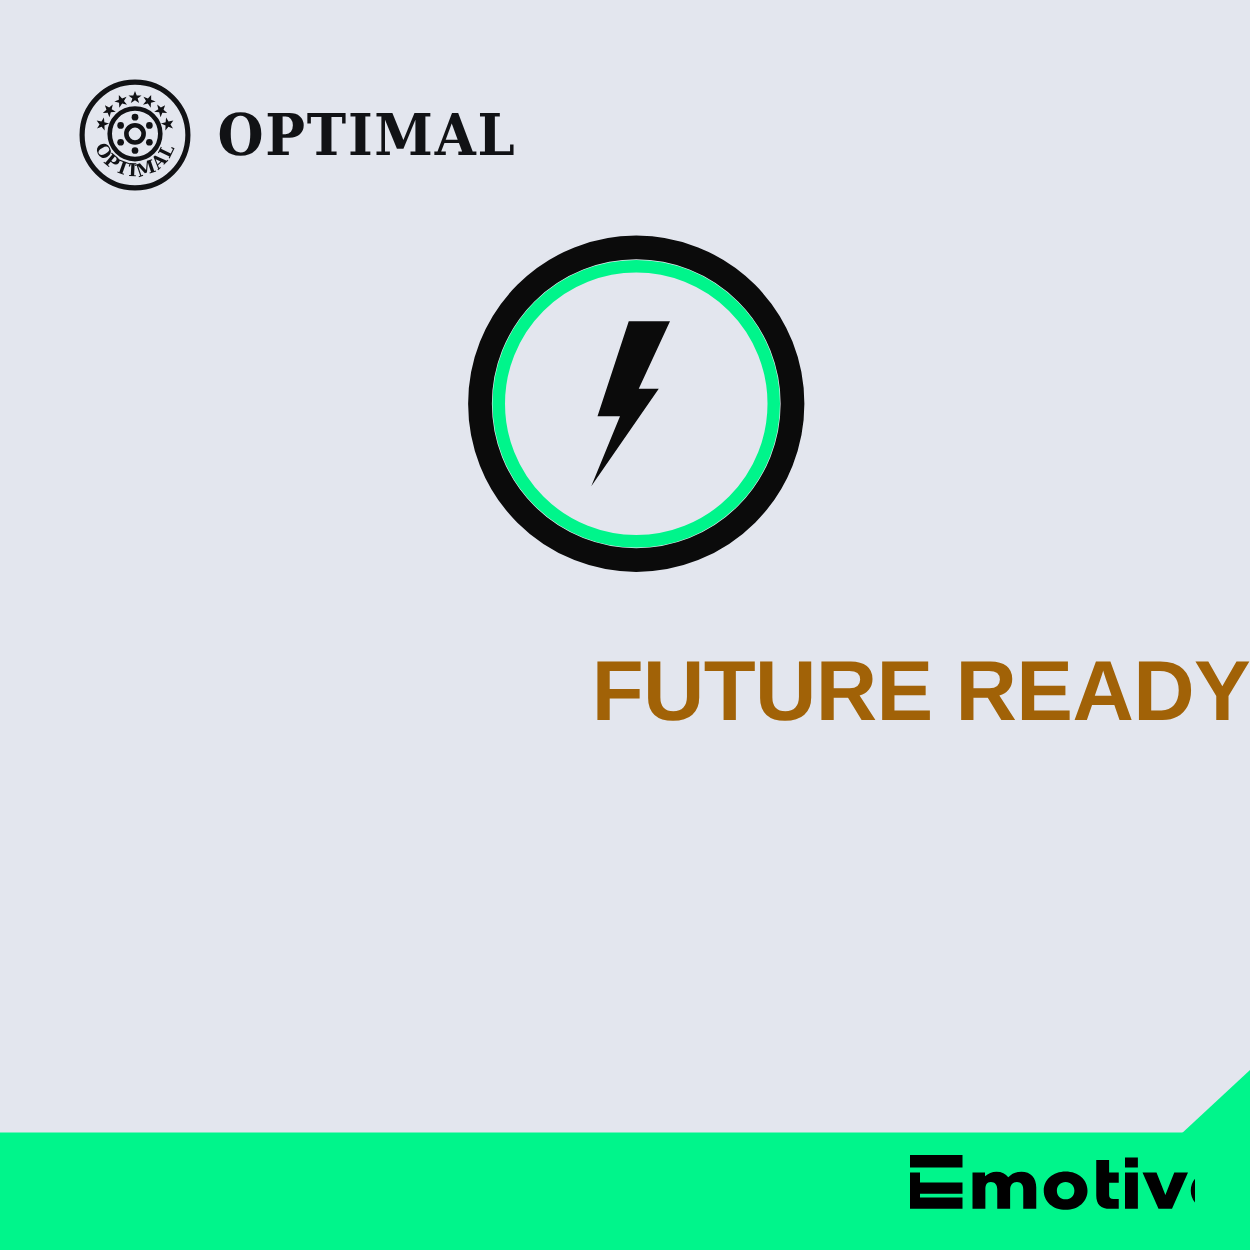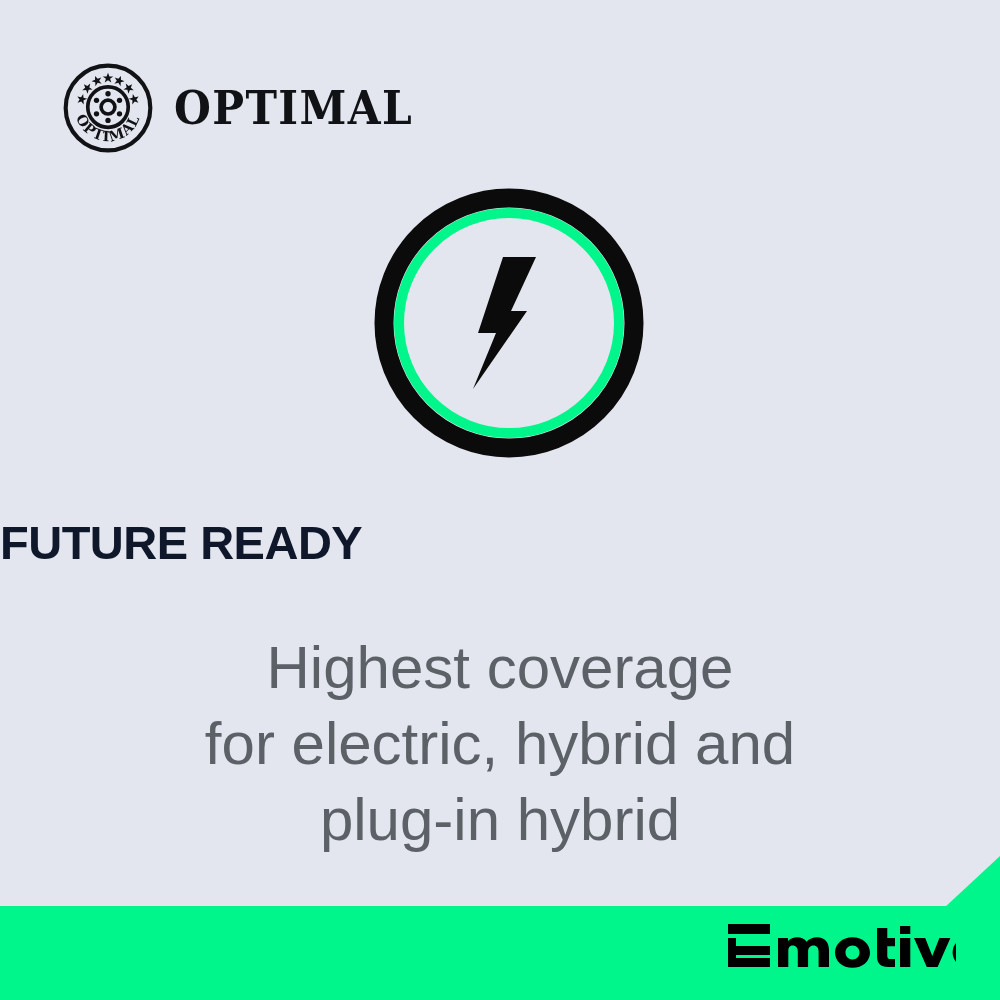--- a/index.html
+++ b/index.html
@@ -60,26 +60,26 @@
     width: 274px;
     height: 274px;
   }
 
   
   .headline {
     position: absolute;
     left: 0;
     top: 519px;
     width: 1000px;
-    text-align: left;
+    text-align: right;
     font-family: "Liberation Sans", sans-serif;
     font-weight: 700;
-    font-size: 47px;
+    font-size: 68px;
     letter-spacing: -0.5px;
-    color: #0f172a;
+    color: #a16207;
     line-height: 1;
     white-space: nowrap;
   }
 
   
   .subcopy {
     position: absolute;
     left: 0;
     top: 630px;
     width: 1000px;
@@ -188,25 +188,20 @@
       <circle cx="137" cy="137" r="125" fill="none" stroke="#0b0b0b" stroke-width="19"></circle>
 
       <circle cx="137" cy="137" r="110" fill="none" stroke="#00f58b" stroke-width="10"></circle>
 
       <path d="M 131,71 L 164,71 L 139,125 L 155,125 L 101,203 L 124,147 L 106,147 Z" fill="#0b0b0b"></path>
     </svg>
   </div>
 
   <div class="headline">FUTURE READY</div>
 
-  <div class="subcopy">
-    <span class="line">Highest coverage</span>
-    <span class="line">for electric, hybrid and</span>
-    <span class="line">plug-in hybrid</span>
-  </div>
 
   <div class="footer-wedge"></div>
   <div class="footer-band"></div>
 
   <div class="footer-logo">
     <svg viewBox="0 0 230 46" xmlns="http://www.w3.org/2000/svg" aria-hidden="true">
       <g fill="#000000">
 
         <path d="M 2,2 L 44,2 L 44,12 L 2,12 Z"></path>
         <path d="M 2,16 L 10,16 L 10,24 L 44,24 L 44,33 L 10,33 L 10,36 L 44,36 L 44,45 L 2,45 L 2,16 Z"></path>

